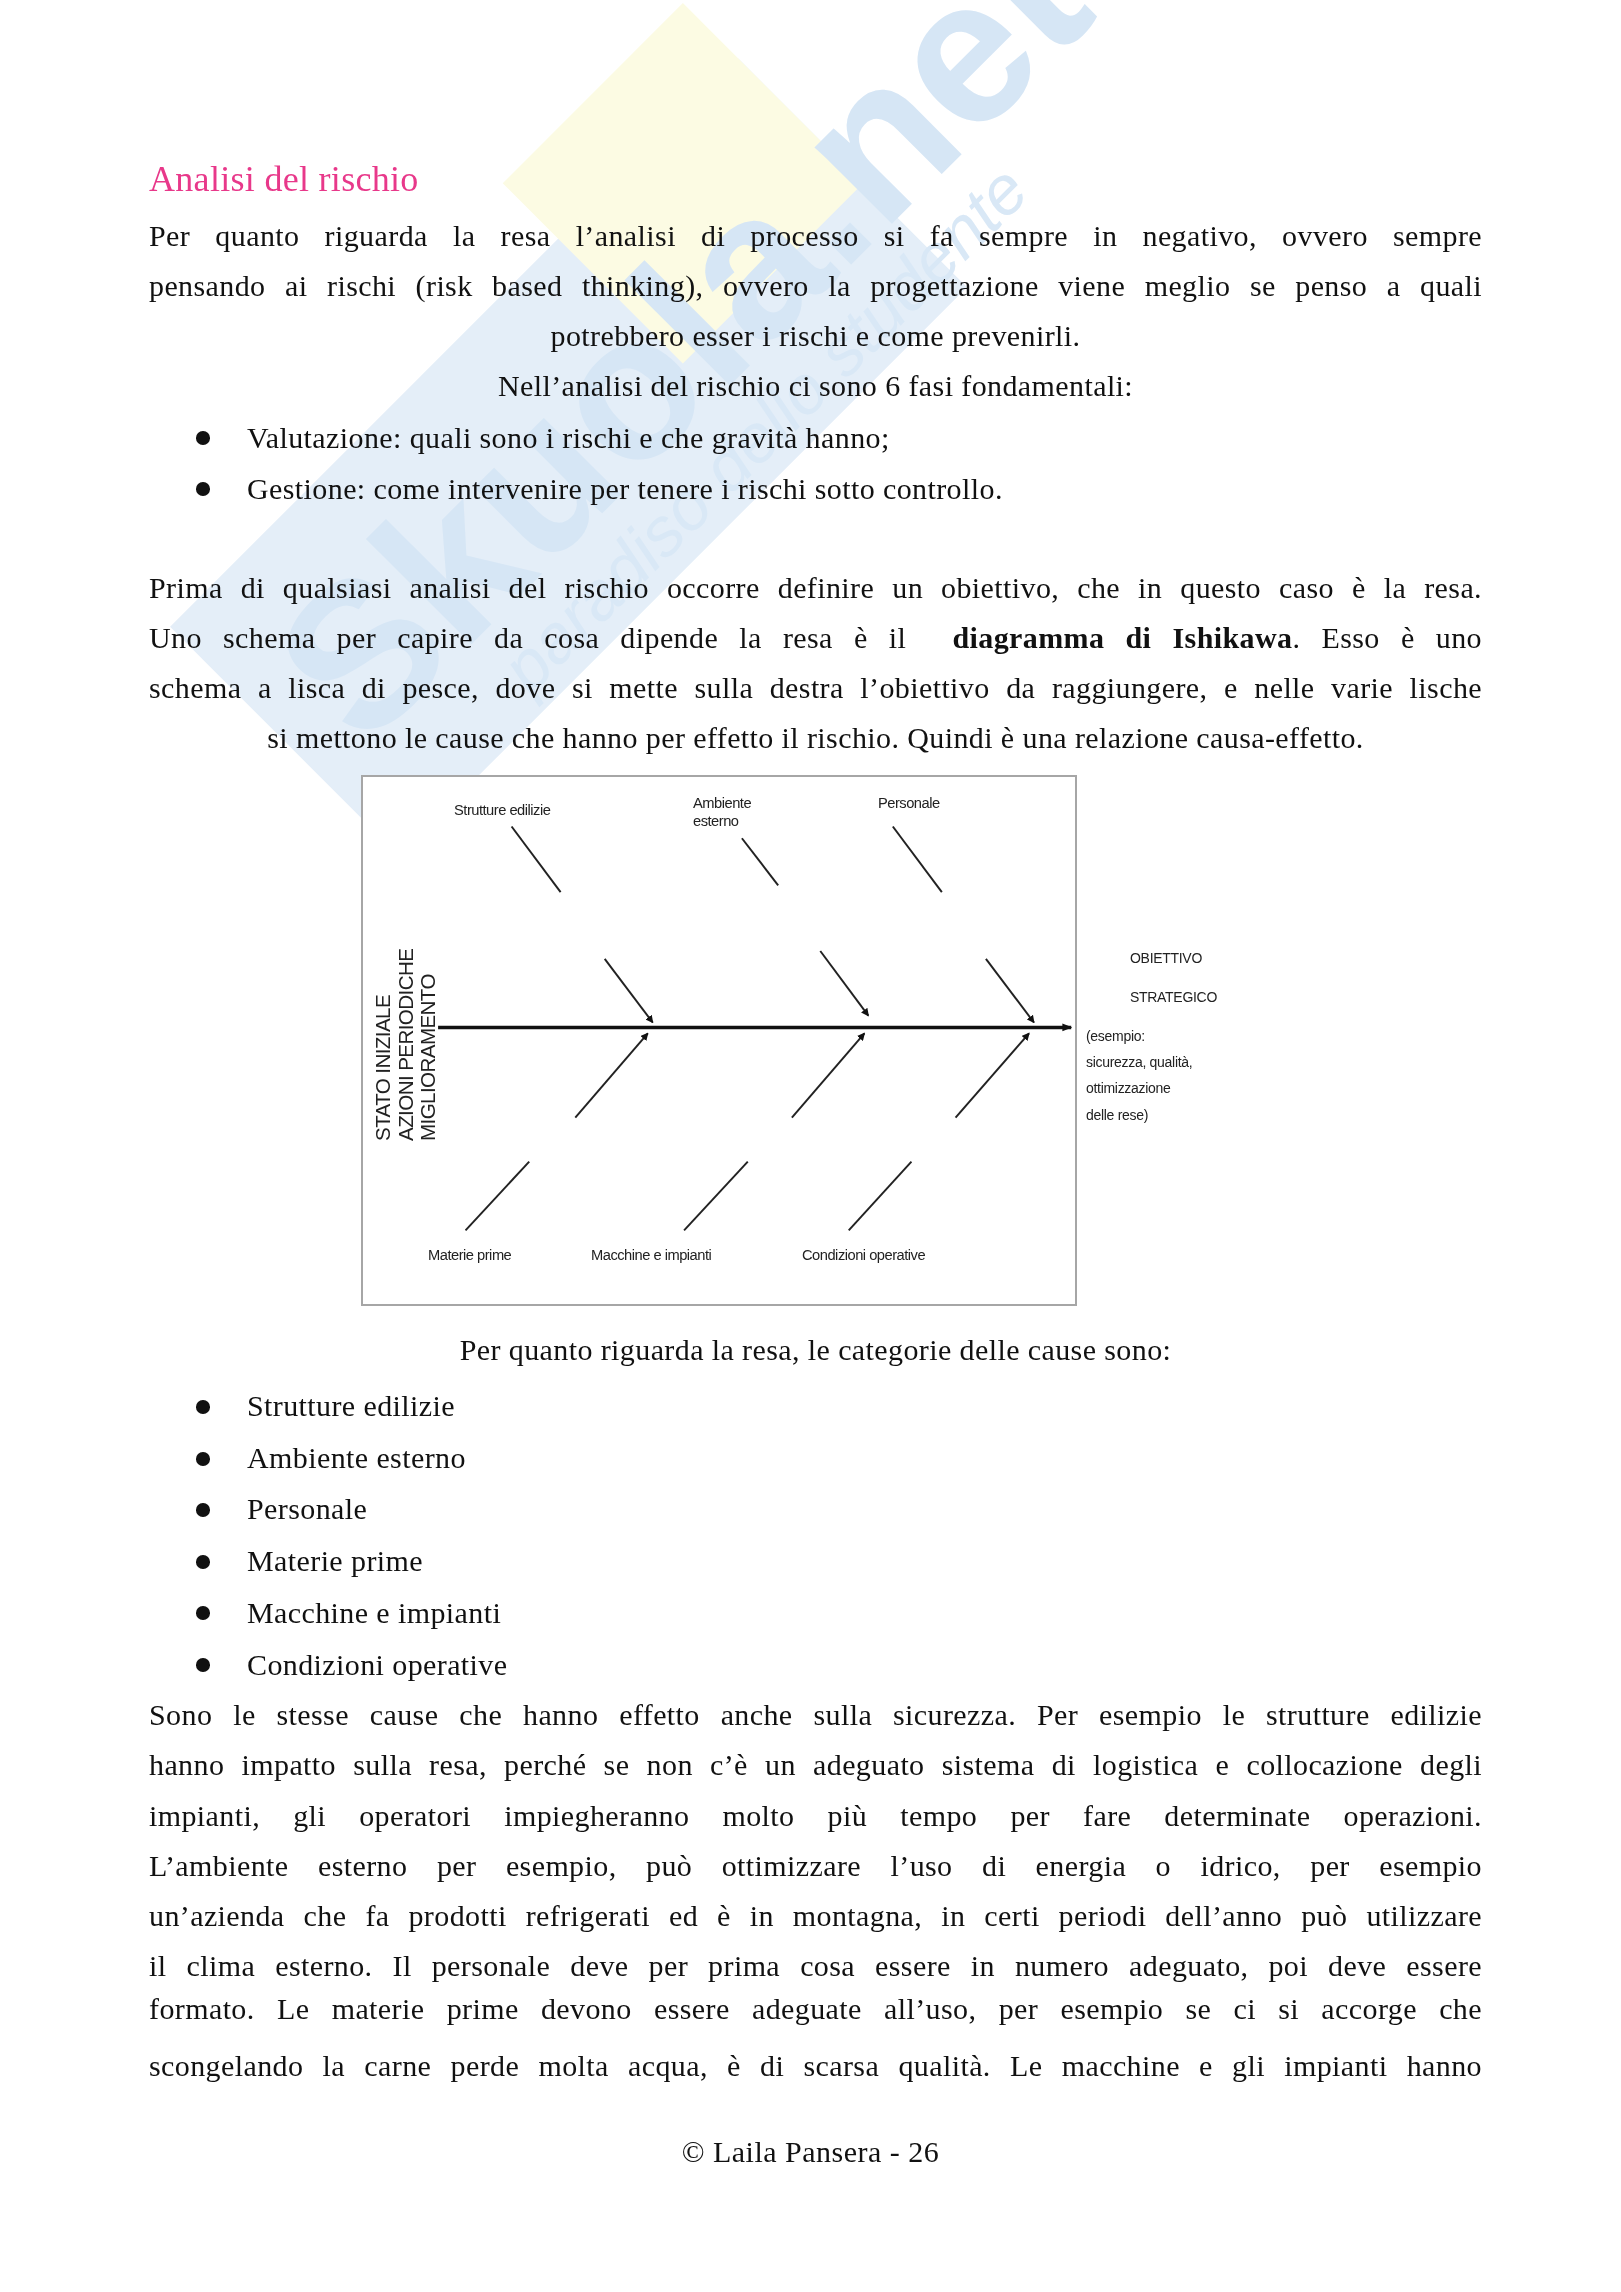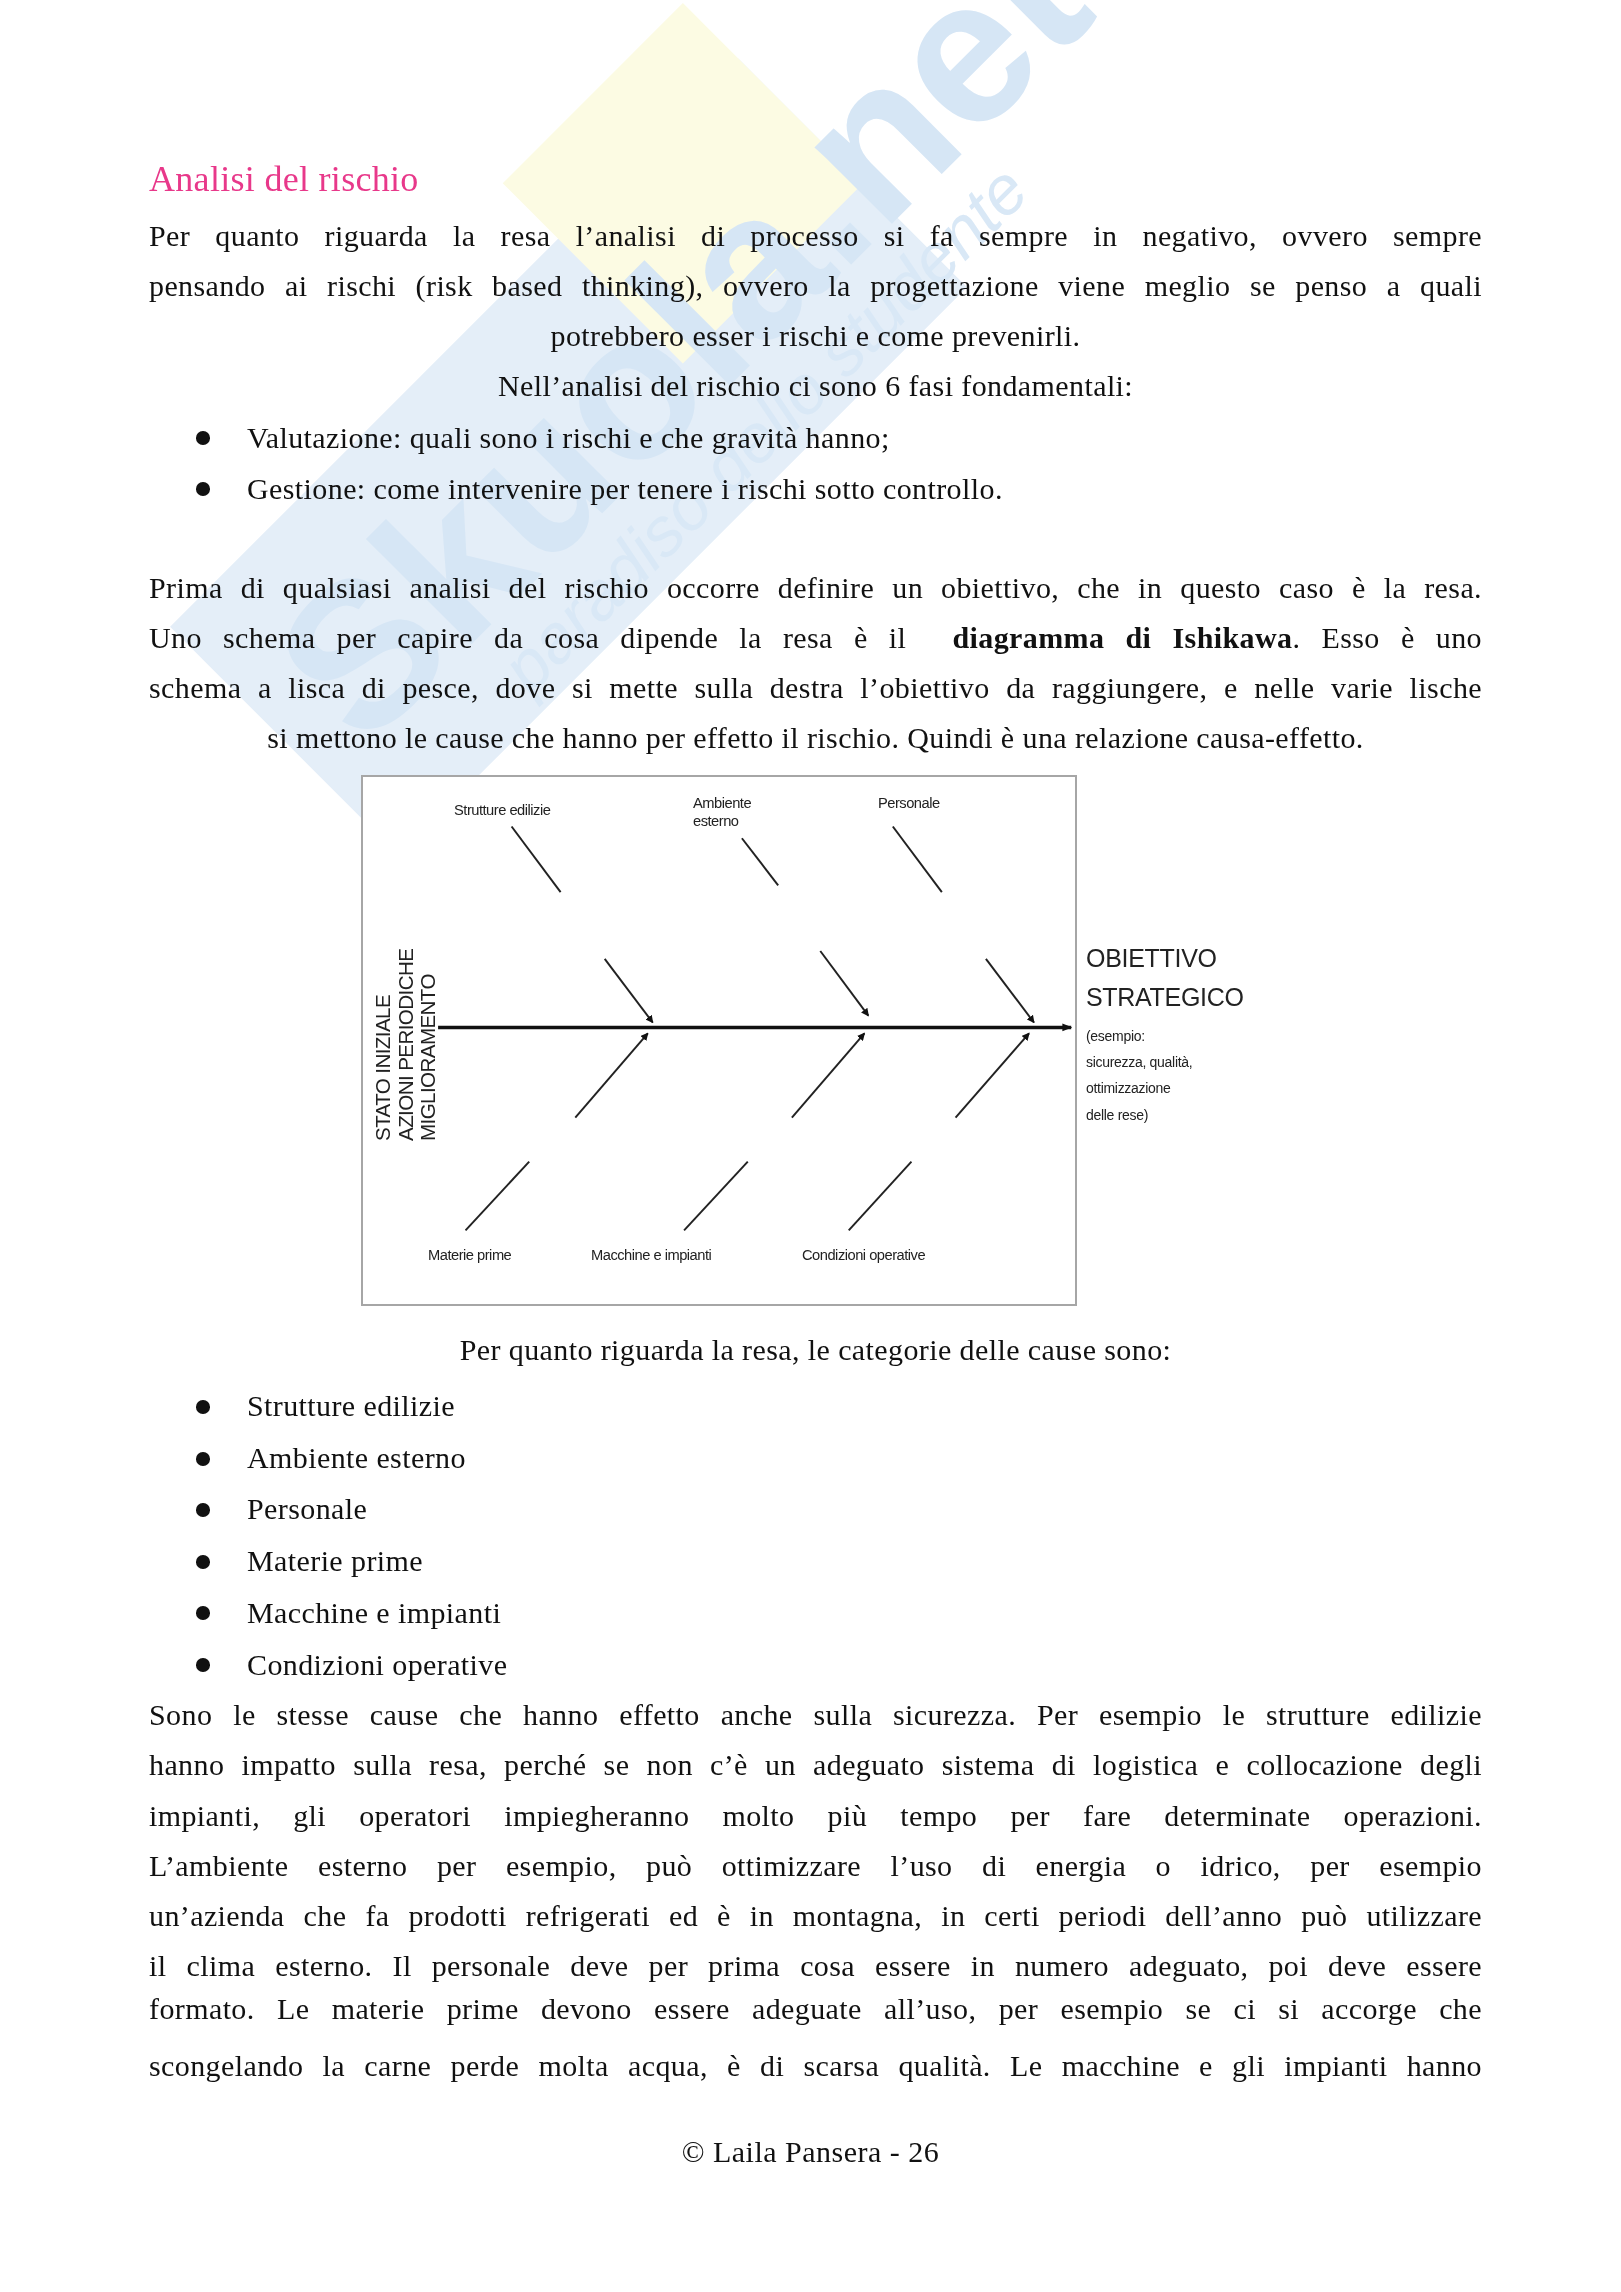--- a/index.html
+++ b/index.html
@@ -21,21 +21,21 @@
   .diagram { position: absolute; left: 361px; top: 775px; width: 712px; height: 527px;
              border: 2.9px solid #a6a6a6; background: #ffffff; }
   .dlabel { position: absolute; font-family: "Liberation Sans", "DejaVu Sans", sans-serif;
             font-size: 14.7px; line-height: 16.7px; color: #222; letter-spacing: -0.5px; white-space: nowrap; }
   .vtext { position: absolute; left: 372px; top: 947px; width: 194px; height: 69px;
            font-family: "Liberation Sans", sans-serif; font-size: 20.6px; line-height: 22.5px; color: #222;
            transform-origin: 0 0; transform: translate(0, 194px) rotate(-90deg); letter-spacing: -0.6px;
            white-space: nowrap; }
   .goal { position: absolute; left: 1086px; font-family: "Liberation Sans", sans-serif; color: #222;
           white-space: nowrap; letter-spacing: -0.3px; }
-  .goal-big { font-size: 25px; line-height: 23.5px; }
+  .goal-big { font-size: 14px; line-height: 23.5px; margin-left: 44px; }
   .goal-small { font-size: 14px; line-height: 26.5px; }
 
   .footer { position: absolute; left: 0; width: 1621px; top: 2132px; text-align: center;
             font-size: 30px; line-height: 39px; letter-spacing: 0.5px; }
   svg.fish { position: absolute; left: 0; top: 0; width: 1621px; height: 2293px; pointer-events: none; }
 </style>
 </head>
 <body>
 
 <svg class="wm" viewBox="0 0 1654 2339">

